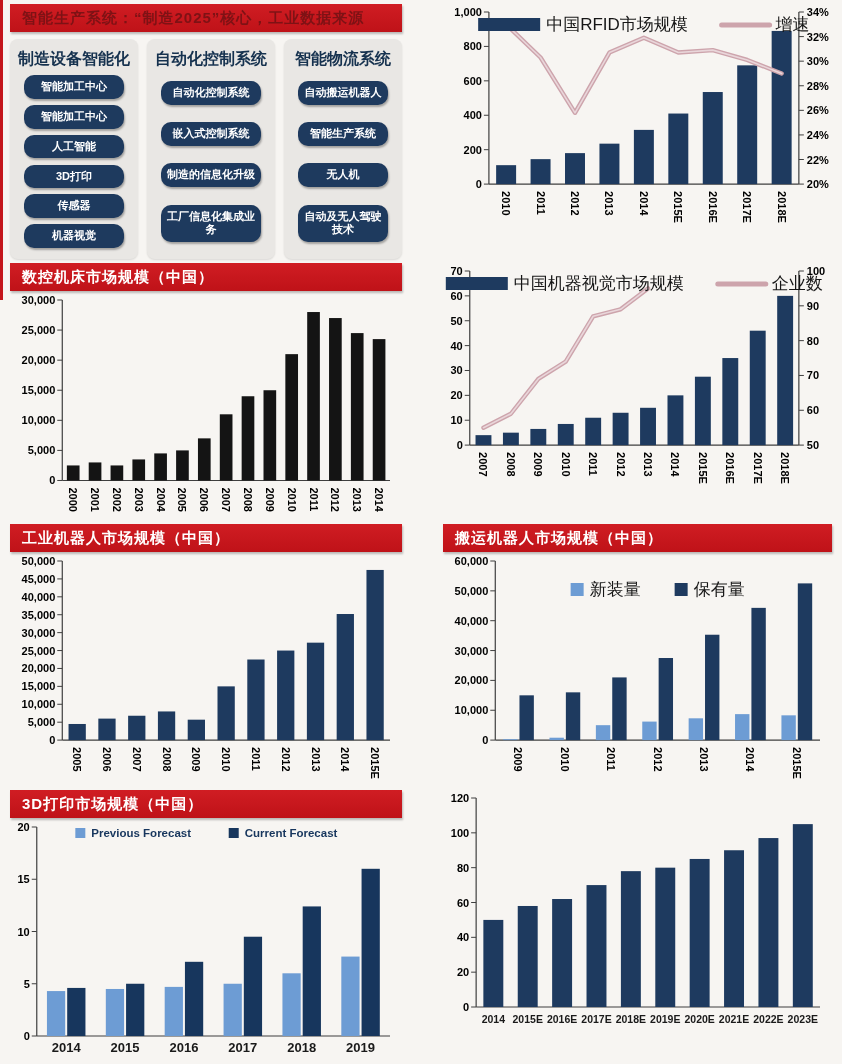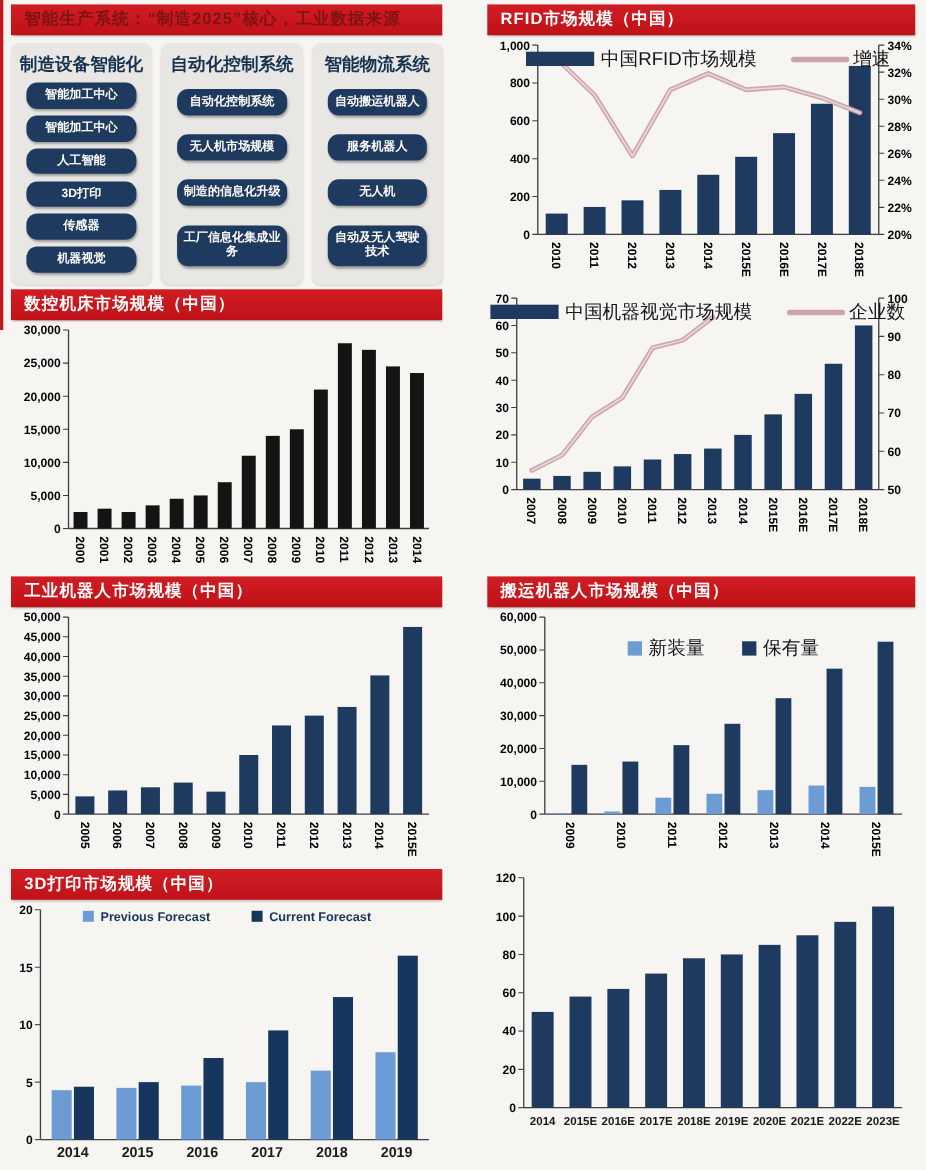--- a/index.html
+++ b/index.html
@@ -43,39 +43,38 @@
             <div class="mbox">人工智能</div>
             <div class="mbox">3D打印</div>
             <div class="mbox">传感器</div>
             <div class="mbox">机器视觉</div>
           </div>
         </div>
         <div class="mcol">
           <div class="mhead">自动化控制系统</div>
           <div class="mitems">
             <div class="mbox">自动化控制系统</div>
-            <div class="mbox">无人机市场规模</div>
+            <div class="mbox">嵌入式控制系统</div>
             <div class="mbox">制造的信息化升级</div>
             <div class="mbox">工厂信息化集成业务</div>
           </div>
         </div>
         <div class="mcol">
           <div class="mhead">智能物流系统</div>
           <div class="mitems">
             <div class="mbox">自动搬运机器人</div>
-            <div class="mbox">服务机器人</div>
+            <div class="mbox">智能生产系统</div>
             <div class="mbox">无人机</div>
             <div class="mbox">自动及无人驾驶技术</div>
           </div>
         </div>
       </div>
     </div>
 
     <div class="panel">
-      <div class="phead">RFID市场规模（中国）</div>
       <svg width="389" height="226">
           <line x1="40.9" y1="180.1" x2="45.9" y2="180.1" stroke="#3f3f3f" stroke-width="1"></line>
           <text x="38.9" y="184.1" text-anchor="end" font-size="11" font-weight="700" fill="#000">0</text>
           <line x1="40.9" y1="145.68" x2="45.9" y2="145.68" stroke="#3f3f3f" stroke-width="1"></line>
           <text x="38.9" y="149.68" text-anchor="end" font-size="11" font-weight="700" fill="#000">200</text>
           <line x1="40.9" y1="111.25999999999999" x2="45.9" y2="111.25999999999999" stroke="#3f3f3f" stroke-width="1"></line>
           <text x="38.9" y="115.25999999999999" text-anchor="end" font-size="11" font-weight="700" fill="#000">400</text>
           <line x1="40.9" y1="76.84" x2="45.9" y2="76.84" stroke="#3f3f3f" stroke-width="1"></line>
           <text x="38.9" y="80.84" text-anchor="end" font-size="11" font-weight="700" fill="#000">600</text>
           <line x1="40.9" y1="42.419999999999995" x2="45.9" y2="42.419999999999995" stroke="#3f3f3f" stroke-width="1"></line>

